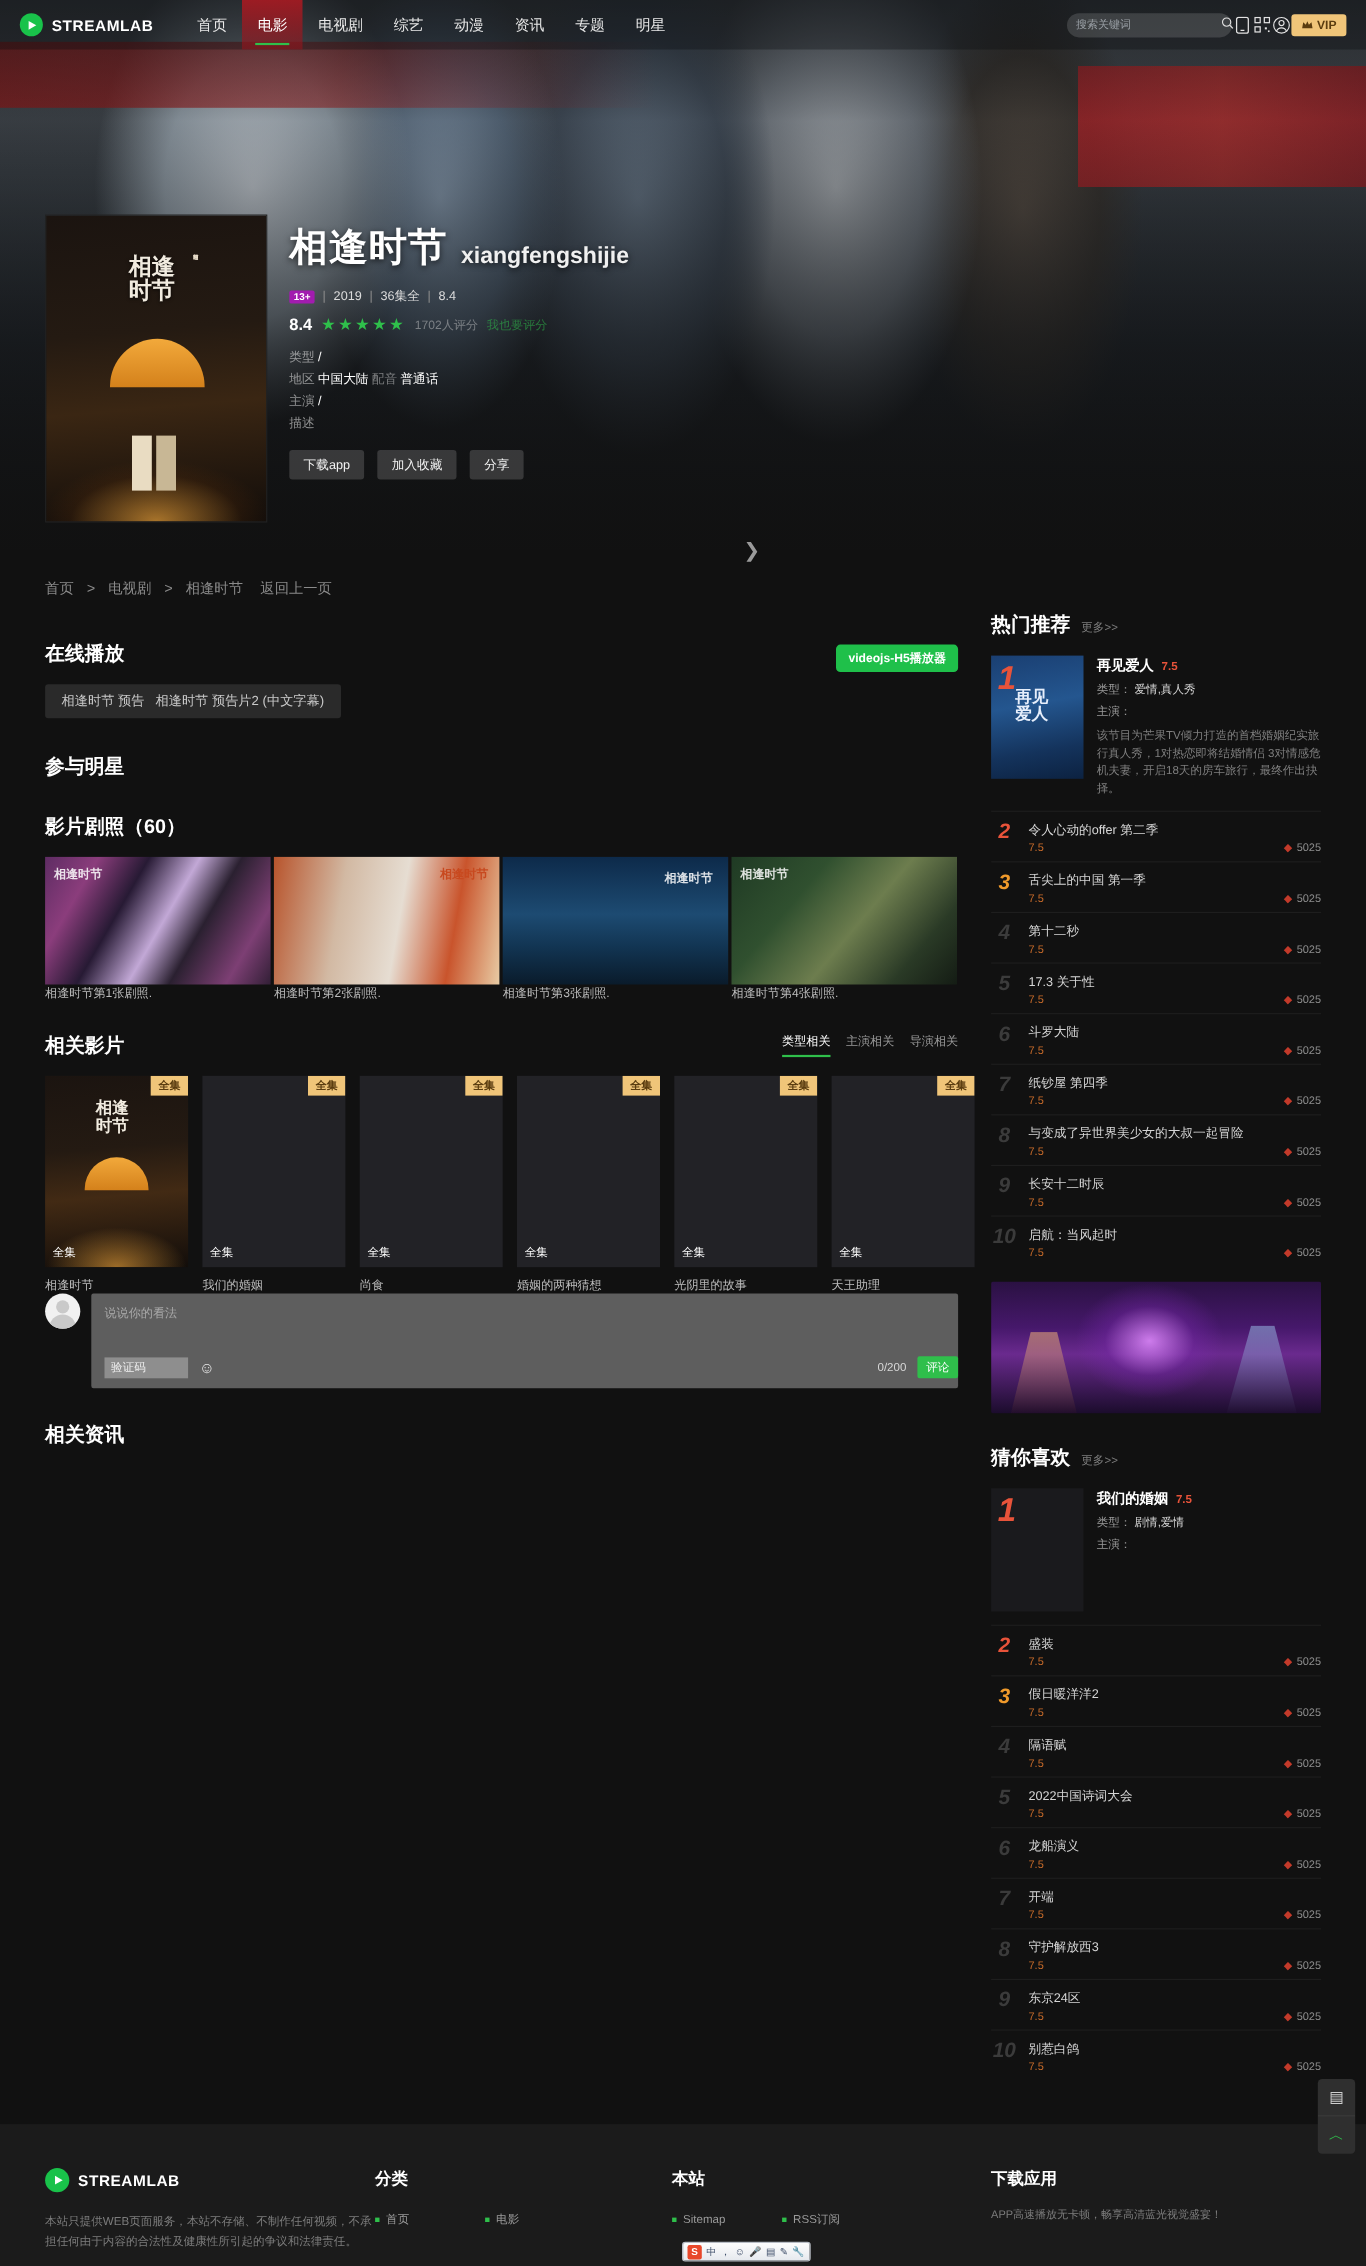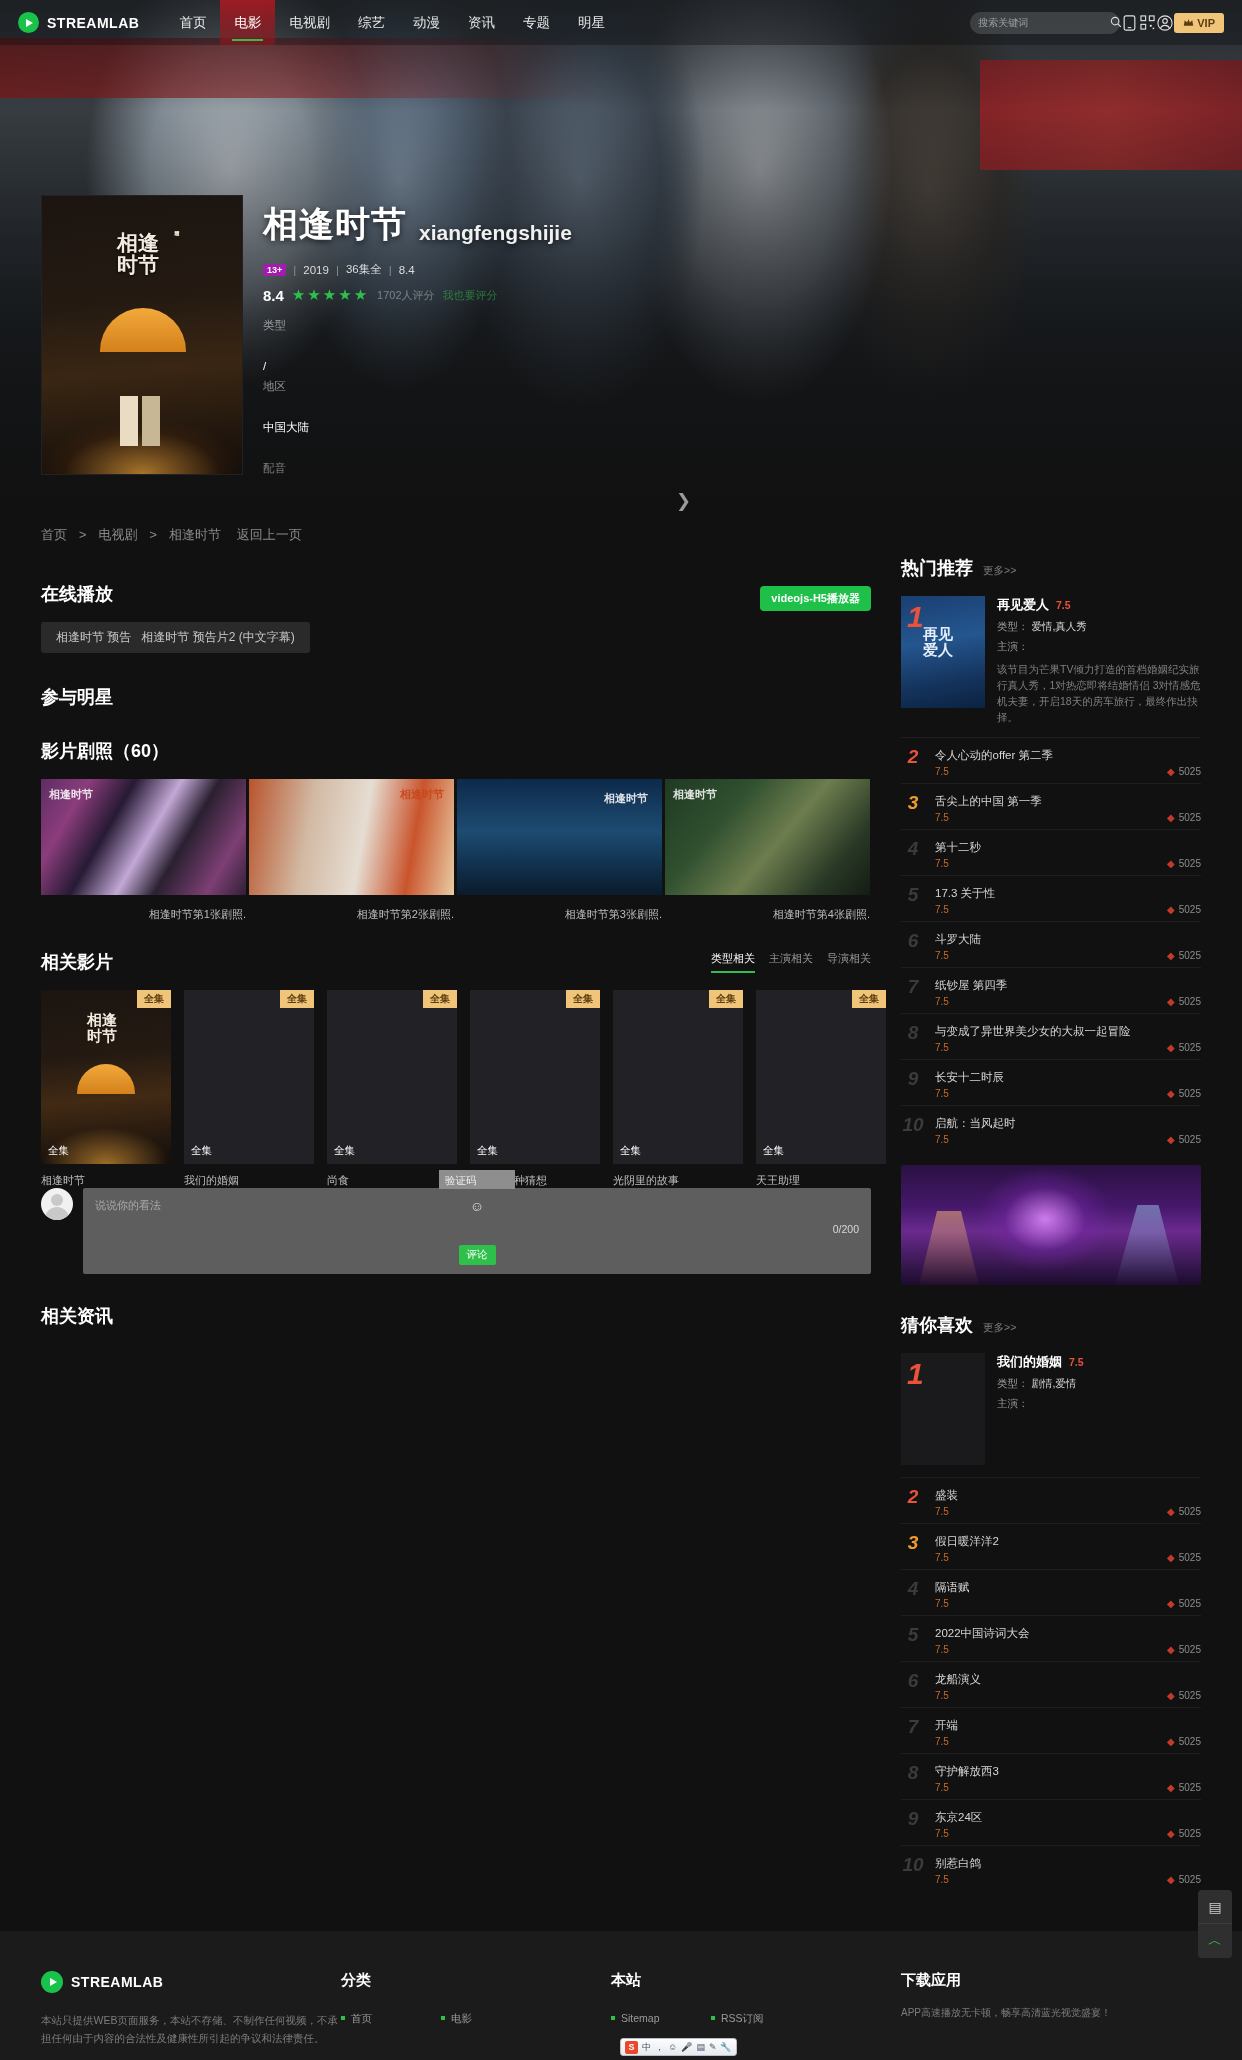--- a/index.html
+++ b/index.html
@@ -141,21 +141,21 @@
   .age-badge { background: #a21caf; color: #fff; font-size: 9px; font-weight: bold; padding: 1px 4px; border-radius: 2px; }
   .sep { color: #8d8d8d; }
 
   .rating-row { display:flex; align-items:center; gap: 8px; margin-top: 9px; }
   .rating-num { font-size: 15px; color: #fff; font-weight: bold; }
   .stars { color: #2fbf4b; font-size: 15px; letter-spacing: 2px; }
   .rating-count { color: rgba(215,215,215,.45); font-size: 11px; }
   .rating-link { color: #2fbf4b; font-size: 11px; opacity: .55; }
 
   .info-list { margin-top: 11px; font-size: 11.5px; line-height: 20px; }
-  .info-row { display: flex; gap: 21px; color: #fff; flex-direction: column; }
+  .info-row { display: flex; gap: 3px; color: #fff; }
   .info-key { color: rgba(220,220,220,.62); flex: none; }
   .info-sub { color: rgba(220,220,220,.5); }
 
   .act-row { display: flex; gap: 12px; margin-top: 14px; }
   .act-btn {
     background: rgba(255,255,255,.16); color: #f2f2f2; font-size: 11.5px;
     padding: 6px 13px; border-radius: 3px; cursor: pointer; border: 0; font-family: inherit;
   }
 
   
@@ -179,21 +179,21 @@
     background: #1fc04a; color: #fff; font-size: 11px; font-weight: bold;
     padding: 5px 11px; border-radius: 4px;
   }
   .ep-bar { background: #2a2a2a; display: inline-flex; padding: 7px 10px; border-radius: 3px; }
   .ep-item { font-size: 12px; color: #c9c9c9; padding: 0 5px; cursor: pointer; }
 
   
   .stills { display: flex; gap: 3px; }
   .still { width: 205px; flex: none; }
   .still-img { width: 205px; height: 116px; background: #1c1c1c; position: relative; overflow: hidden; }
-  .still-cap { font-size: 11px; color: #bdbdbd; padding-top: 12px; text-align: right; }
+  .still-cap { font-size: 11px; color: #bdbdbd; padding-top: 0; }
   .s1 { background: linear-gradient(120deg,#5e2c63 0%,#8b3d7c 18%,#271a34 35%,#c2a8d6 52%,#2a2030 66%,#7d3f74 85%,#321f36 100%); }
   .s2 { background: linear-gradient(100deg,#b8542c 0%,#d2b9a3 30%,#e6ddd2 55%,#c9542c 78%,#e8cba4 100%); }
   .s3 { background: linear-gradient(180deg,#0d2a4a 0%,#1d4b72 45%,#123553 70%,#0a1b2b 100%); }
   .s4 { background: linear-gradient(130deg,#1f3a24 0%,#30502f 30%,#6d7d4e 55%,#2a3a26 80%,#141c14 100%); }
   .still-wm { position:absolute; left: 8px; top: 8px; color: rgba(255,255,255,.85); font-size: 11px; font-weight: bold; }
 
   
   .films { display: flex; gap: 13px; }
   .film { width: 130px; flex: none; cursor: pointer; }
   .film-img {
@@ -224,21 +224,21 @@
   
   .cmt-box { display: flex; gap: 10px; }
   .avatar {
     width: 32px; height: 32px; border-radius: 50%; background: #f1f1f1; flex: none;
     position: relative; overflow: hidden;
   }
   .avatar::before { content:""; position:absolute; left:10px; top:6px; width:12px; height:12px; border-radius:50%; background:#c9c9c9; }
   .avatar::after  { content:""; position:absolute; left:4px; bottom:0; width:24px; height:13px; border-radius:12px 12px 0 0; background:#c9c9c9; }
   .cmt-area { flex: 1; background: #5e5e5e; border-radius: 2px; padding: 10px 12px; position: relative; height: 86px; }
   .cmt-ph { font-size: 11px; color: #d0d0d0; opacity: .65; }
-  .cmt-foot { position: absolute; left: 12px; right: 12px; bottom: 9px; display:flex; align-items:center; gap: 10px; flex-direction: column; }
+  .cmt-foot { position: absolute; left: 12px; right: 0; bottom: 9px; display:flex; align-items:center; gap: 10px; }
   .cap-input {
     width: 76px; height: 19px; background: #8e8e8e; border: 0; outline: 0;
     color: #fff; font-size: 10.5px; padding: 0 6px; font-family: inherit;
   }
   .cap-input::placeholder { color: #efefef; }
   .emoji { font-size: 14px; color: #e8e8e8; cursor: pointer; line-height: 1; }
   .cmt-count { margin-left: auto; font-size: 10.5px; color: #d8d8d8; }
   .cmt-submit {
     background: #2fbf4b; color:#fff; font-size: 10.5px; border: 0; border-radius: 2px;
     padding: 3px 8px; cursor: pointer; font-family: inherit;

